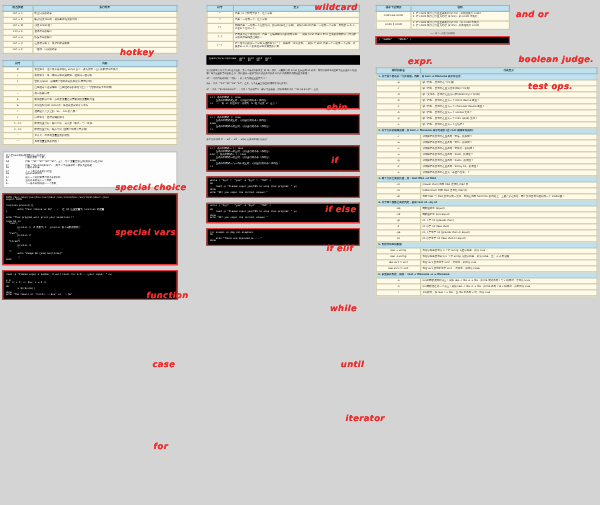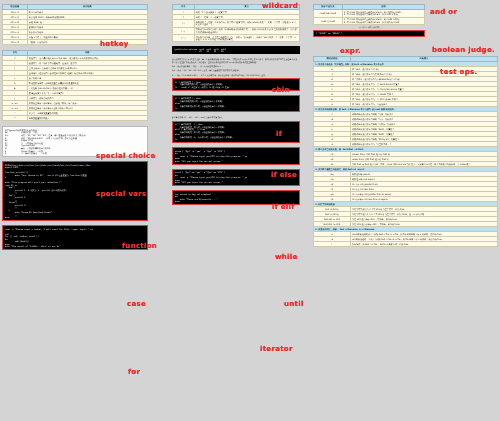--- a/index.html
+++ b/index.html
@@ -82,20 +82,21 @@
   }
   .notepanel .vrow { display: flex; gap: 2px; }
   .notepanel .vk { width: 14px; flex: none; font-family: "DejaVu Sans Mono", monospace; }
 
   
   .anno {
     position: absolute;
     color: #ee2d2d;
     font-family: "DejaVu Sans", "Liberation Sans", sans-serif;
     font-weight: bold;
+    font-style: italic;
     font-size: 7px;
     letter-spacing: 0.3px;
     white-space: nowrap;
     text-shadow: 0 0 0.4px #ee2d2d;
   }
 
   .tiny { font-size: 1.9px; line-height: 1.25; color: #1a1a1a; margin: 1px 0 2px 0; }
   .caption { font-size: 1.9px; color: #333; text-align: center; margin: 1px 0; }
 </style>
 </head>
@@ -552,17 +553,17 @@
       <div class="anno" style="left: 272px; top: 86px;">sbin</div>
       <div class="anno" style="left: 96px; top: 152px;">special choice</div>
       <div class="anno" style="left: 276px; top: 130px;">if</div>
       <div class="anno" style="left: 96px; top: 190px; text-align: center;">special vars</div>
       <div class="anno" style="left: 271px; top: 171px;">if else</div>
       <div class="anno" style="left: 272px; top: 203px;">if elif</div>
       <div class="anno" style="left: 122px; top: 242px;">function</div>
       <div class="anno" style="left: 275px; top: 253px;">while</div>
       <div class="anno" style="left: 127px; top: 300px;">case</div>
       <div class="anno" style="left: 277px; top: 300px; padding-left: 7px;">until</div>
-      <div class="anno" style="left: 260px; top: 345px;">iterator</div>
+      <div class="anno" style="left: 288px; top: 345px;">iterator</div>
       <div class="anno" style="left: 128px; top: 368px;">for</div>
     </div>
 
 </div>
 
 </body></html>

